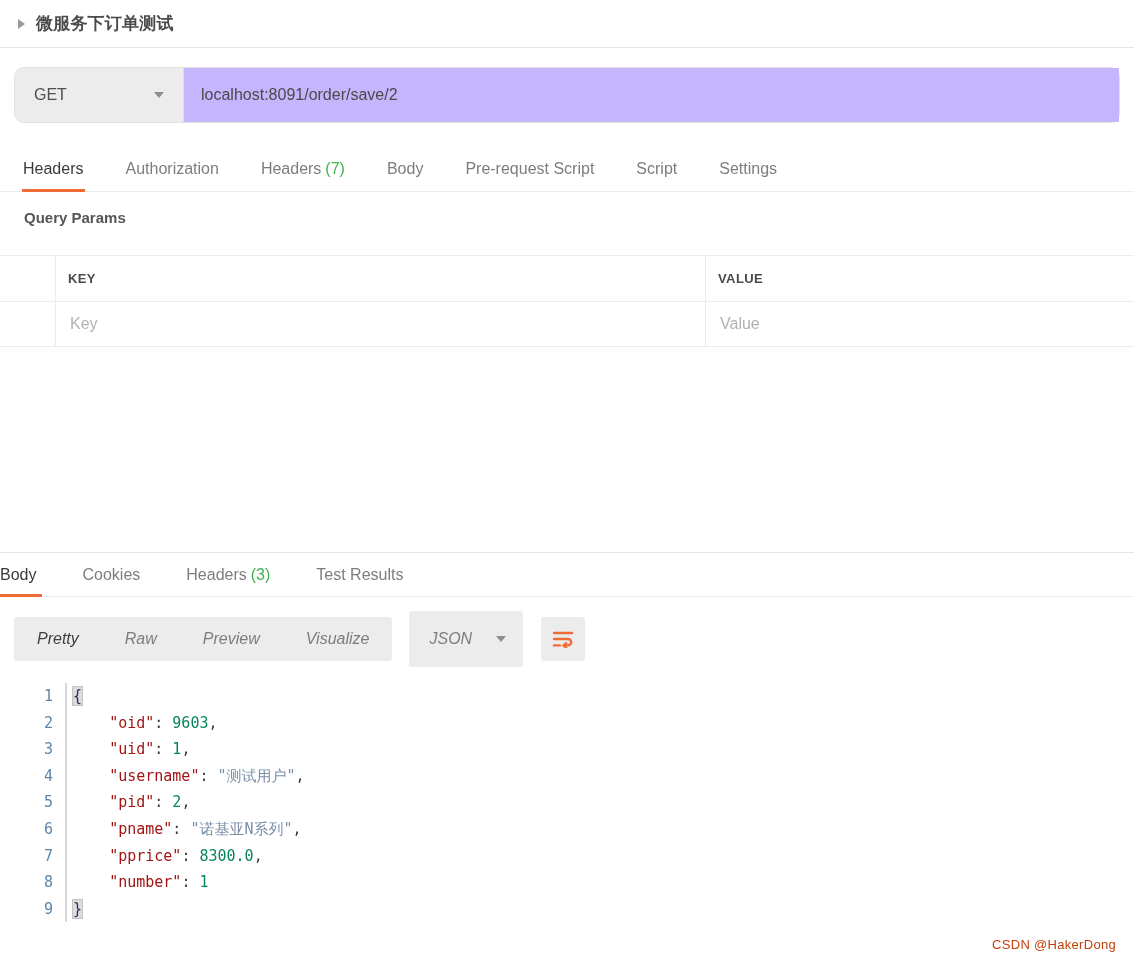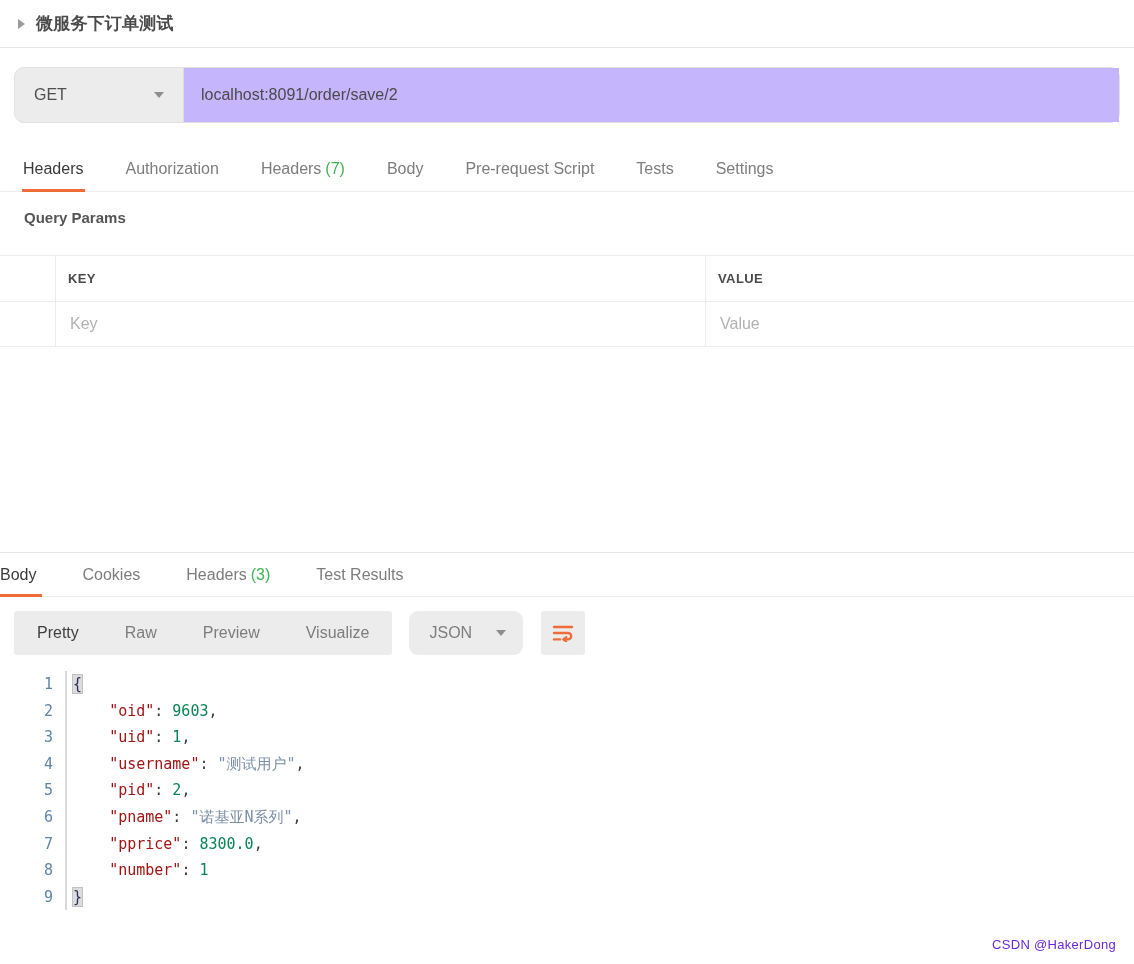--- a/index.html
+++ b/index.html
@@ -159,42 +159,43 @@
   }
   .resp-tabs .tab { margin-right: 0; padding: 0 23px 12px 23px; }
   .resp-tabs .tab:first-child { padding-left: 0; }
   .resp-tabs .tab.active::after { left: 0; right: 0; }
   .resp-tabs .tab:first-child.active::after { left: 0; right: 17px; }
 
   .fmt-bar {
     display: flex;
     align-items: center;
     padding: 14px 0 0 14px;
+    font-style: italic;
   }
   .seg-group {
     display: flex;
     background: #ececec;
     border-radius: 3px;
     height: 44px;
     align-items: center;
   }
   .seg {
     font-size: 16px;
     color: #7d7d7d;
     padding: 0 23px;
     cursor: pointer;
     line-height: 44px;
   }
   .seg.active { color: #404040; }
   .type-select {
     display: flex; align-items: center;
     gap: 24px;
     background: #ececec;
-    border-radius: 9px;
-    height: 44px;
+    border-radius: 3px;
+    height: 56px;
     margin-left: 17px;
     padding: 0 17px 0 20px;
     cursor: pointer;
   }
   .type-select .label { font-size: 16px; color: #7d7d7d; }
   .wrap-btn {
     width: 44px; height: 44px;
     background: #ececec;
     border-radius: 3px;
     margin-left: 18px;
@@ -233,21 +234,21 @@
   .brace-hl {
     background: #dcdcdc;
     outline: 1px solid #c2c2c2;
     color: #2e2e60;
   }
 
   .watermark {
     position: absolute;
     right: 18px; bottom: 12px;
     font-size: 13px;
-    color: #6d28d9;
+    color: #c2410c;
     letter-spacing: .3px;
   }
 </style>
 </head>
 <body>
 
 <div class="titlebar">
   <span class="disclosure"></span>
   <span class="req-title">微服务下订单测试</span>
 </div>
@@ -272,21 +273,21 @@
   <div class="tab">
     <span>Headers</span><span class="count">(7)</span>
   </div>
   <div class="tab">
     <span>Body</span>
   </div>
   <div class="tab">
     <span>Pre-request Script</span>
   </div>
   <div class="tab">
-    <span>Tests</span>
+    <span>Script</span>
   </div>
   <div class="tab">
     <span>Settings</span>
   </div>
 </div>
 
 <div class="qp-title">Query Params</div>
 
 <div class="kv-table">
   <div class="kv-row kv-head">

